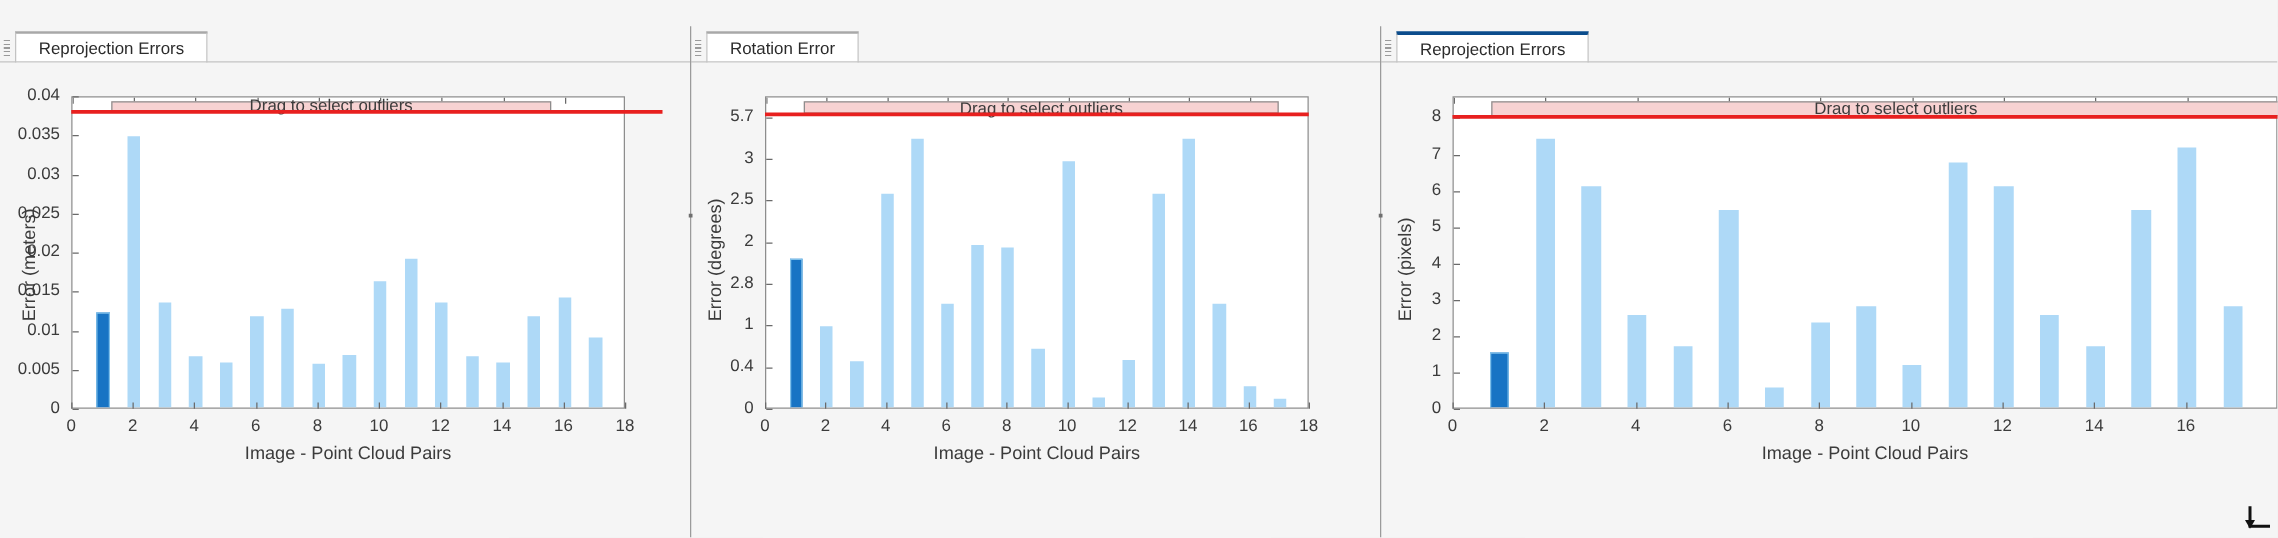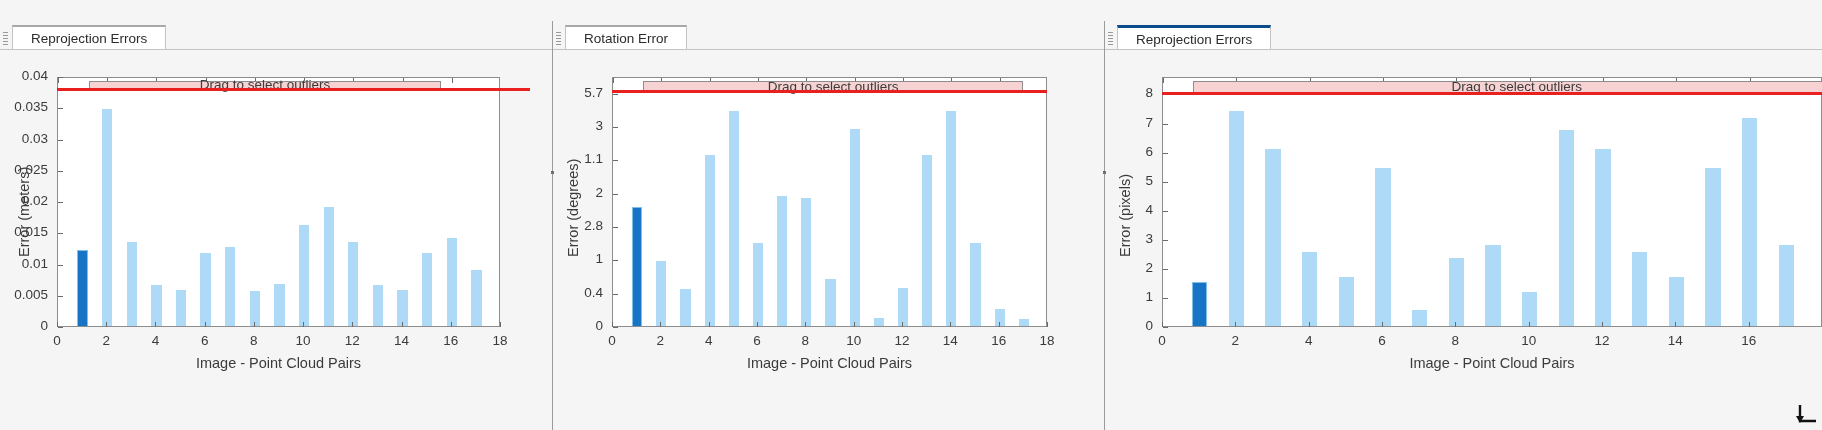--- a/index.html
+++ b/index.html
@@ -247,21 +247,21 @@
         <div class="ytick-label" style="right: 502px; top: 297px; width: 70px;">0</div>
         <div class="ytick-mark" style="left: 60px; top: 306px;"></div>
         <div class="ytick-label" style="right: 502px; top: 263.667px; width: 70px;">0.4</div>
         <div class="ytick-mark" style="left: 60px; top: 272.667px;"></div>
         <div class="ytick-label" style="right: 502px; top: 230.333px; width: 70px;">1</div>
         <div class="ytick-mark" style="left: 60px; top: 239.333px;"></div>
         <div class="ytick-label" style="right: 502px; top: 197px; width: 70px;">2.8</div>
         <div class="ytick-mark" style="left: 60px; top: 206px;"></div>
         <div class="ytick-label" style="right: 502px; top: 163.667px; width: 70px;">2</div>
         <div class="ytick-mark" style="left: 60px; top: 172.667px;"></div>
-        <div class="ytick-label" style="right: 502px; top: 130.333px; width: 70px;">1.1</div>
+        <div class="ytick-label" style="right: 502px; top: 130.333px; width: 70px;">2.5</div>
         <div class="ytick-mark" style="left: 60px; top: 139.333px;"></div>
         <div class="ytick-label" style="right: 502px; top: 97px; width: 70px;">3</div>
         <div class="ytick-mark" style="left: 60px; top: 106px;"></div>
         <div class="ytick-label" style="right: 502px; top: 63.6667px; width: 70px;">5.7</div>
         <div class="ytick-mark" style="left: 60px; top: 72.6667px;"></div>
         <div class="xtick-label" style="left: 39px; width: 40px; top: 312px;">0</div>
         <div class="xtick-mark" style="left: 59px; top: 301px;"></div>
         <div class="xtick-label" style="left: 87.3333px; width: 40px; top: 312px;">2</div>
         <div class="xtick-mark" style="left: 107.333px; top: 301px;"></div>
         <div class="xtick-label" style="left: 135.667px; width: 40px; top: 312px;">4</div>

